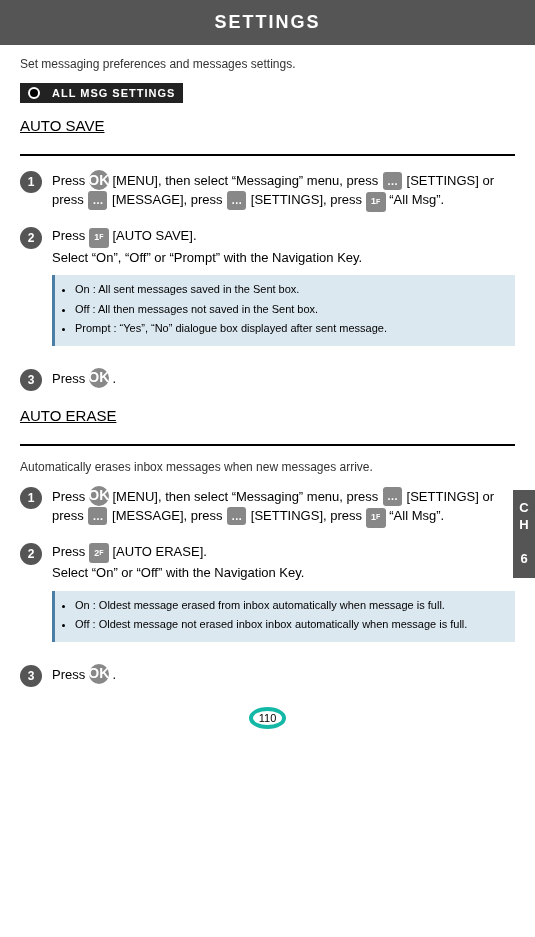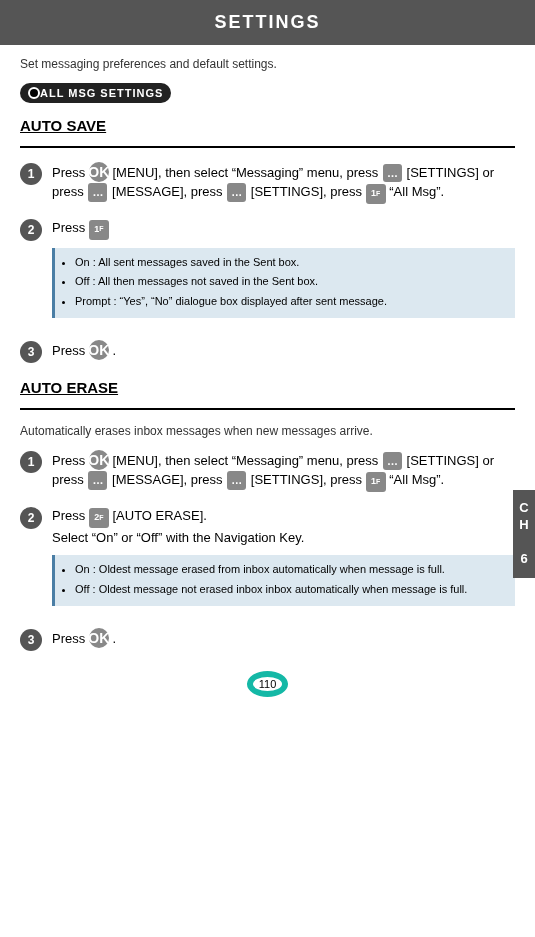--- a/index.html
+++ b/index.html
@@ -31,44 +31,44 @@
     .intro-text {
       font-size: 12px;
       margin-bottom: 12px;
       color: #333;
     }
 
     .all-msg-btn {
       display: inline-flex;
       align-items: center;
       background: #222;
-      border-radius: 10px;
+      border-radius: 0;
       padding: 4px 8px;
       margin-bottom: 14px;
-      gap: 0;
+      gap: 12px;
     }
     .all-msg-dot {
       width: 12px;
       height: 12px;
       background: #000;
       border-radius: 50%;
       border: 2px solid #fff;
     }
     .all-msg-label {
       color: #fff;
       font-size: 11px;
       font-weight: bold;
       letter-spacing: 1px;
     }
 
     .section-title {
       font-size: 15px;
-      font-weight: bold;
+      font-weight: normal;
       border-bottom: 2px solid #000;
-      padding-bottom: 12px;
+      padding-bottom: 20px;
       margin-bottom: 14px;
       text-decoration: underline;
     }
 
     .step {
       display: flex;
       align-items: flex-start;
       margin-bottom: 14px;
       gap: 10px;
     }
@@ -158,21 +158,21 @@
       min-height: 937px;
     }
 
     .page-num {
       text-align: center;
       margin-top: 20px;
       font-size: 12px;
     }
     .page-num-circle {
       display: inline-block;
-      border: 6px solid #14b8a6;
+      border: 4px solid #14b8a6;
       border-radius: 50%;
       padding: 1px 6px;
       font-size: 11px;
     }
 
     .ch-tab {
       position: absolute;
       right: 0;
       top: 490px;
       background: #555;
@@ -190,21 +190,21 @@
 
 <div class="page-wrapper">
 
   <div class="header">
     <span class="header-title">SETTINGS</span>
   </div>
 
   <div class="content">
 
     
-    <p class="intro-text">Set messaging preferences and default settings.</p>
+    <p class="intro-text">Set messaging preferences and messages settings.</p>
 
     
     <div class="all-msg-btn">
       <div class="all-msg-dot"></div>
       <span class="all-msg-label">ALL MSG SETTINGS</span>
     </div>
 
     
     <div class="section">
       <div class="section-title">AUTO SAVE</div>
@@ -212,21 +212,21 @@
       <div class="step">
         <div class="step-num">1</div>
         <div class="step-content">
           <span>Press </span><span class="ok-btn">OK</span><span> [MENU], then select “Messaging” menu, press </span><span class="inline-btn">…</span><span> [SETTINGS] or press </span><span class="inline-btn">…</span><span> [MESSAGE], press </span><span class="inline-btn">…</span><span> [SETTINGS], press </span><span class="num-btn">1<sup style="font-size:7px">F</sup></span><span> “All Msg”.</span>
         </div>
       </div>
 
       <div class="step">
         <div class="step-num">2</div>
         <div class="step-content">
-          <span>Press </span><span class="num-btn">1<sup style="font-size:7px">F</sup></span>
+          <span>Press </span><span class="num-btn">1<sup style="font-size:7px">F</sup></span><span> [AUTO SAVE].<br>Select “On”, “Off” or “Prompt” with the Navigation Key.</span>
           <div class="info-box">
             <ul>
               <li>On : All sent messages saved in the Sent box.</li>
               <li>Off : All then messages not saved in the Sent box.</li>
               <li>Prompt : “Yes”, “No” dialogue box displayed after sent message.</li>
             </ul>
           </div>
         </div>
       </div>
 

